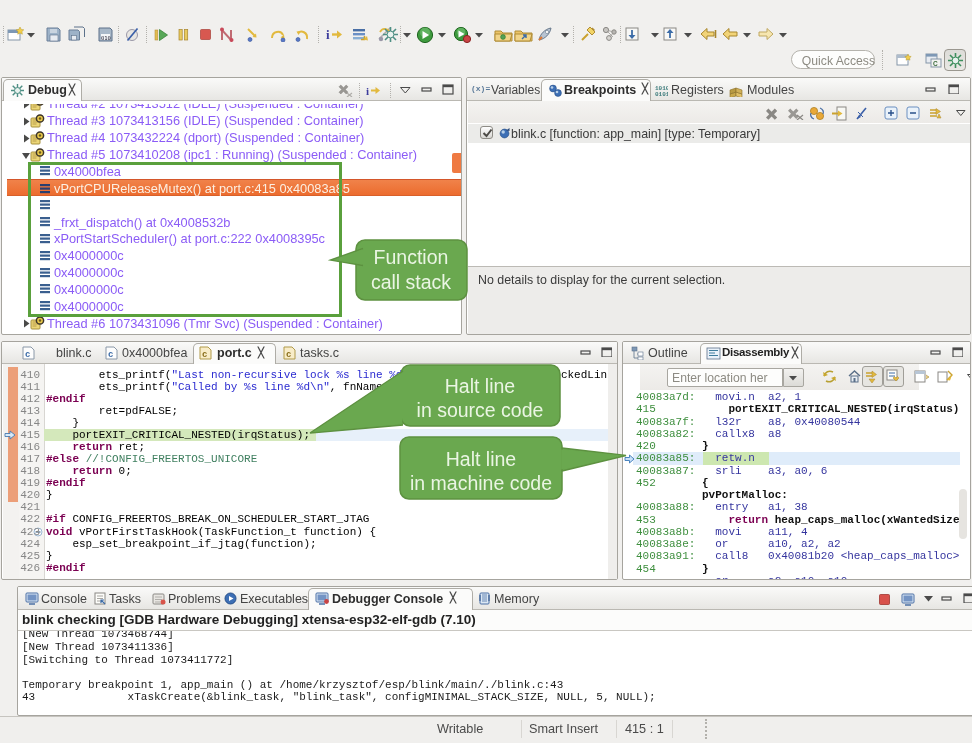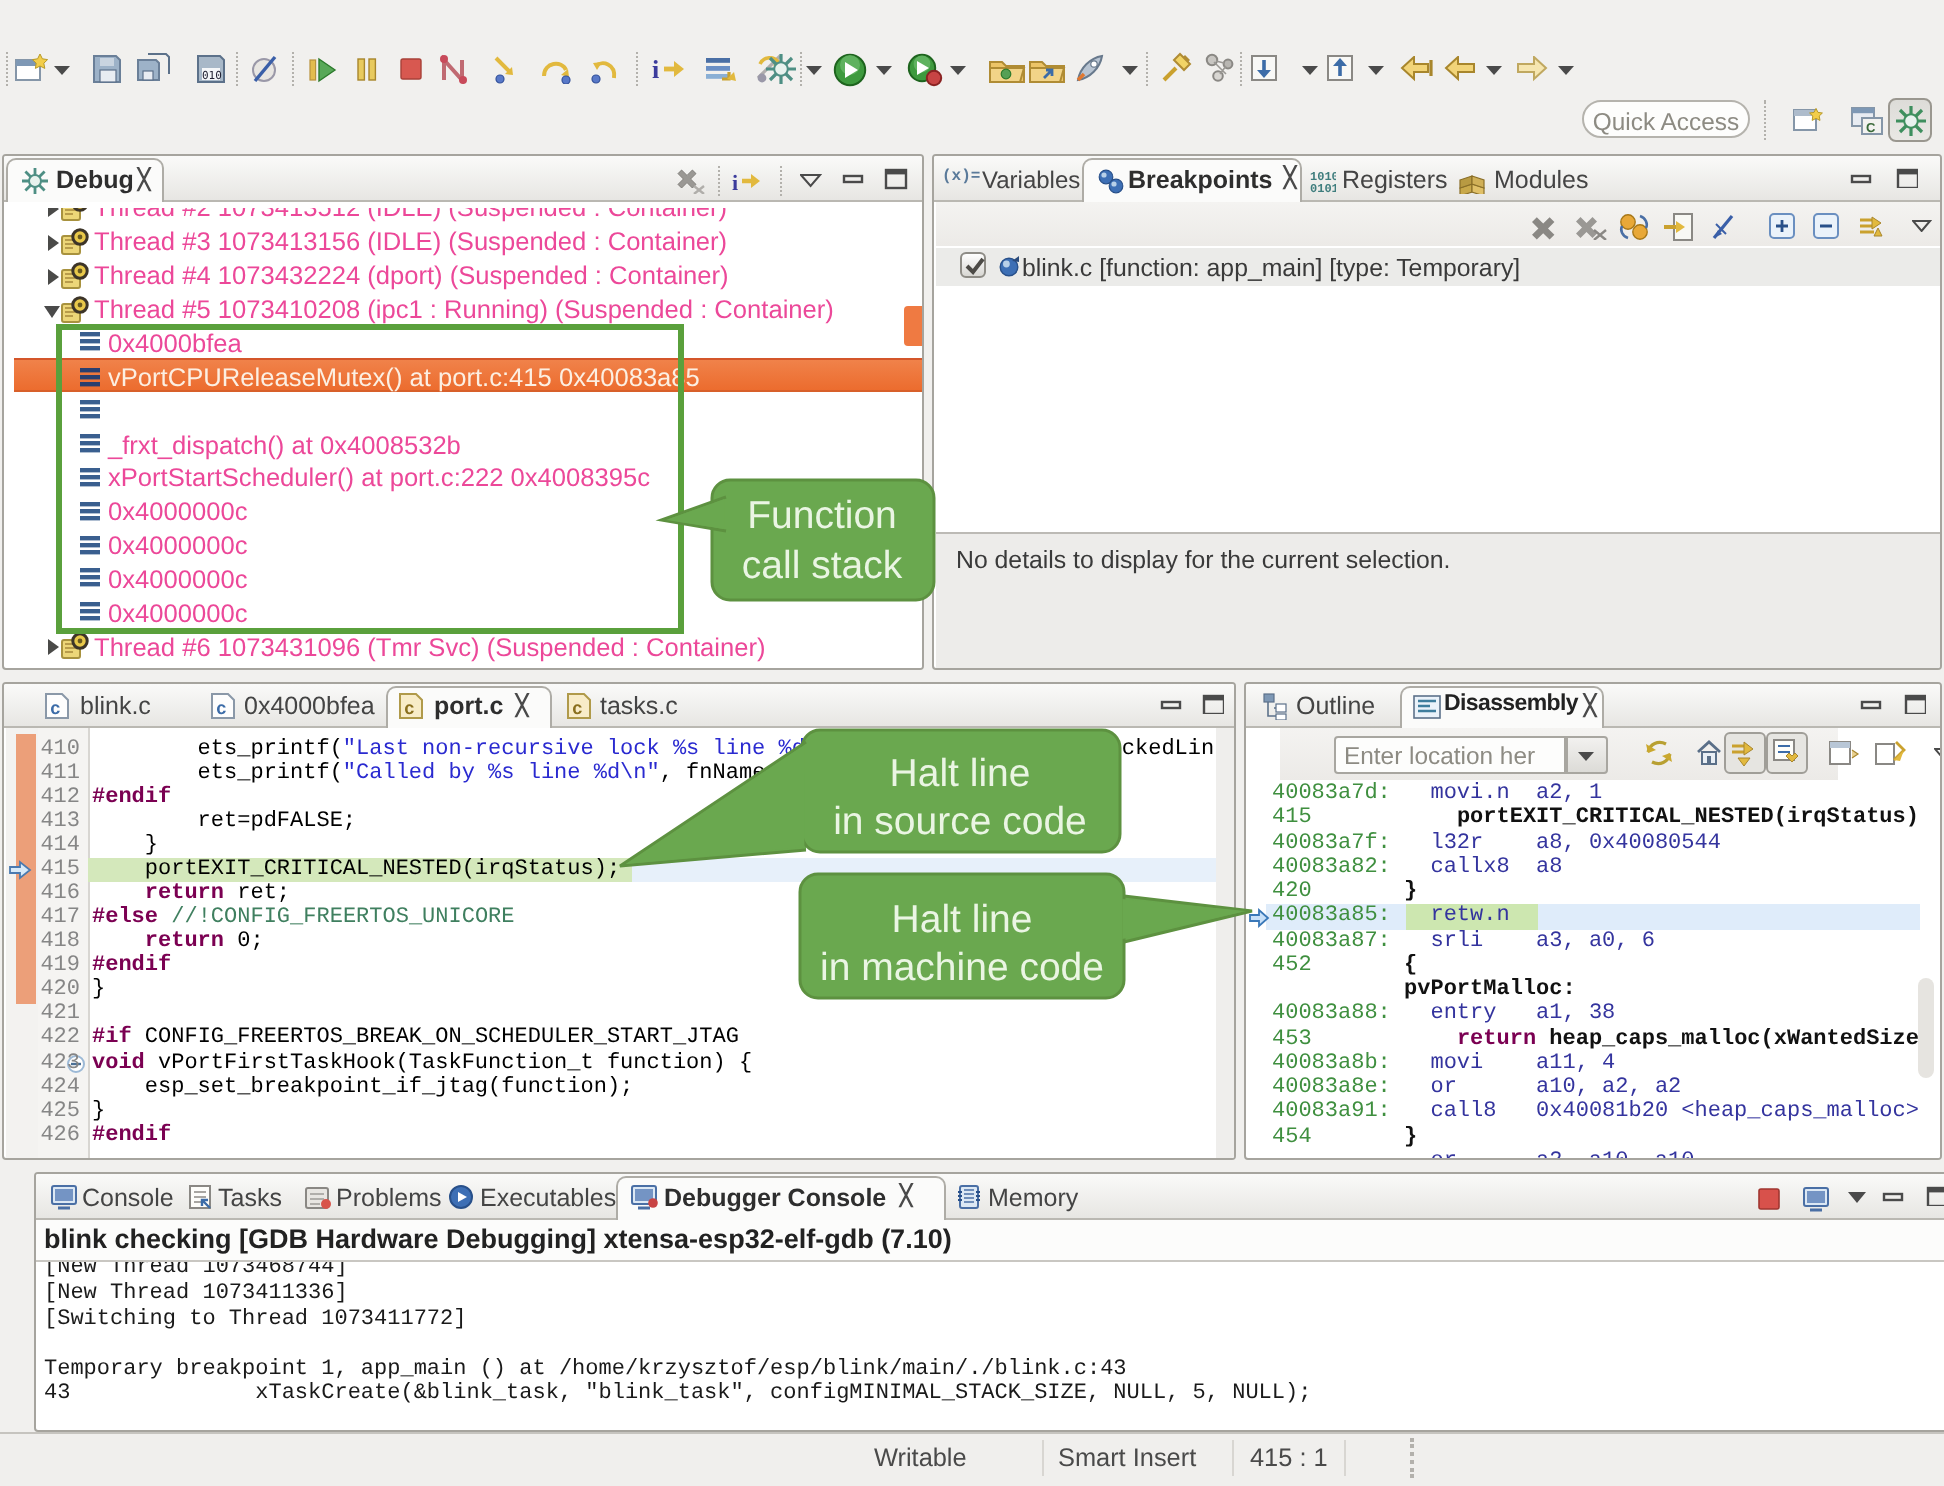--- a/index.html
+++ b/index.html
@@ -9,21 +9,21 @@
 .tab{position:absolute;background:linear-gradient(#fdfdfc,#f3f2f0);border:1px solid #aeaca6;border-bottom:none;border-radius:5px 5px 0 0}
 .tlab{position:absolute;font-size:12.5px;color:#3a3a3a;white-space:nowrap}
 .blab{position:absolute;font-size:12.5px;font-weight:bold;color:#2e2e2e;white-space:nowrap}
 .x{position:absolute;font-size:10px;color:#4a4a4a;font-weight:bold;letter-spacing:0}
 pre{margin:0;font-family:"Liberation Mono",monospace;white-space:pre}
 .sep{position:absolute;width:0;border-left:1px dotted #b3b1ac;top:26px;height:18px}
 .minmax{position:absolute;width:11px;height:10px}
 .kw{color:#7b0052;font-weight:bold}
 .str{color:#2a2ad0}
 .cmt{color:#3f7f5f}
-.treetxt{position:absolute;font-size:12.8px;color:#ec4899;white-space:nowrap}
+.treetxt{position:absolute;font-size:12.8px;color:#8b5cf6;white-space:nowrap}
 .bptxt{position:absolute;font-size:12.4px;color:#3a3a3a;white-space:nowrap}
 </style></head><body>
 <div id="w">
 
 
 <div class="abs" style="left:0;top:22px;width:972px;height:25px;background:#f1f0ee">
 <div class="sep" style="left:3px;top:4px;height:17px"></div>
 <svg class="abs" style="left:7px;top:4px" width="17" height="17">
         <rect x="1" y="4" width="12" height="10" fill="#fff" stroke="#8596a8"></rect>
         <rect x="1" y="4" width="12" height="3" fill="#7e98b5"></rect>
@@ -192,21 +192,21 @@
 <svg class="abs" style="left:758px;top:6px" width="16" height="13">
         <path d="M9,.5L15,6L9,11.5V8H1V4h8z" fill="#f6e6b0" stroke="#c0a860"></path>
       </svg>
 <svg class="abs" style="left:779px;top:11px" width="9" height="5">
         <path d="M0,0h8l-4,4.5z" fill="#4a4a4a"></path>
       </svg>
 </div>
 
 <div class="abs" style="left:0;top:47px;width:972px;height:30px;background:#f1f0ee">
 <div class="abs" style="left:791px;top:3px;width:84px;height:19px;border:1px solid #b5b3ad;border-radius:10px;background:#fdfdfc"></div>
-<div class="abs" style="left:791px;top:7px;width:84px;text-align:center;font-size:12.2px;color:#8d8b83">Quick Access</div>
+<div class="abs" style="left:791px;top:7px;width:84px;text-align:right;font-size:12.2px;color:#8d8b83">Quick Access</div>
 <div class="sep" style="left:882px;top:3px;height:20px"></div>
 <svg class="abs" style="left:896px;top:5px" width="17" height="17">
         <rect x="1" y="3" width="11" height="10" fill="#fff" stroke="#8596a8"></rect>
         <rect x="1" y="3" width="11" height="3" fill="#aebccc"></rect>
         <path d="M12,2.2l1,2 2.2,.3 -1.6,1.5 .4,2.2 -2,-1 -1.9,1 .3,-2.2 -1.6,-1.5 2.2,-.3z" fill="#f2cd4a" stroke="#b89a28" stroke-width=".5"></path>
       </svg>
 <svg class="abs" style="left:925px;top:5px" width="18" height="17">
         <rect x="1" y="2" width="11" height="9" fill="#e8ecf2" stroke="#8596a8"></rect>
         <rect x="1" y="2" width="11" height="2.6" fill="#7e98b5"></rect>
         <rect x="6" y="7" width="10" height="8" fill="#f2f2f0" stroke="#8596a8"></rect>
@@ -483,21 +483,21 @@
 <div class="abs" style="left:1px;top:188px;width:503px;height:69px;background:#edecea;border-top:1px solid #bcbab5"></div>
 <div class="bptxt" style="left:11px;top:195px">No details to display for the current selection.</div>
 </div>
 
 <div class="panel" style="left:1px;top:341px;width:617px;height:239px">
 <div class="tabbar" style="height:22px"></div>
 <svg class="abs" style="left:20px;top:4px" width="13" height="14">
         <path d="M1,1h8l3,3v9H1z" fill="#fdfdfd" stroke="#8a98a8"></path>
         <text x="3" y="11" font-size="9" font-family="'Liberation Mono',monospace" fill="#3c6ca8" font-weight="bold">c</text>
       </svg>
-<div class="tlab" style="left:38px;top:4px;color:#444">blink.c</div>
+<div class="tlab" style="left:54px;top:4px;color:#444">blink.c</div>
 <svg class="abs" style="left:103px;top:4px" width="13" height="14">
         <path d="M1,1h8l3,3v9H1z" fill="#fdfdfd" stroke="#8a98a8"></path>
         <text x="3" y="11" font-size="9" font-family="'Liberation Mono',monospace" fill="#3c6ca8" font-weight="bold">c</text>
       </svg>
 <div class="tlab" style="left:120px;top:4px;color:#444">0x4000bfea</div>
 <div class="tab" style="left:191px;top:1px;width:83px;height:21px;background:#fbfbfa"></div>
 <svg class="abs" style="left:197px;top:4px" width="13" height="14">
         <path d="M1,1h8l3,3v9H1z" fill="#f8ecc8" stroke="#b09a4a"></path>
         <text x="3" y="11" font-size="9" font-family="'Liberation Mono',monospace" fill="#8a6f1e" font-weight="bold">c</text>
       </svg>

